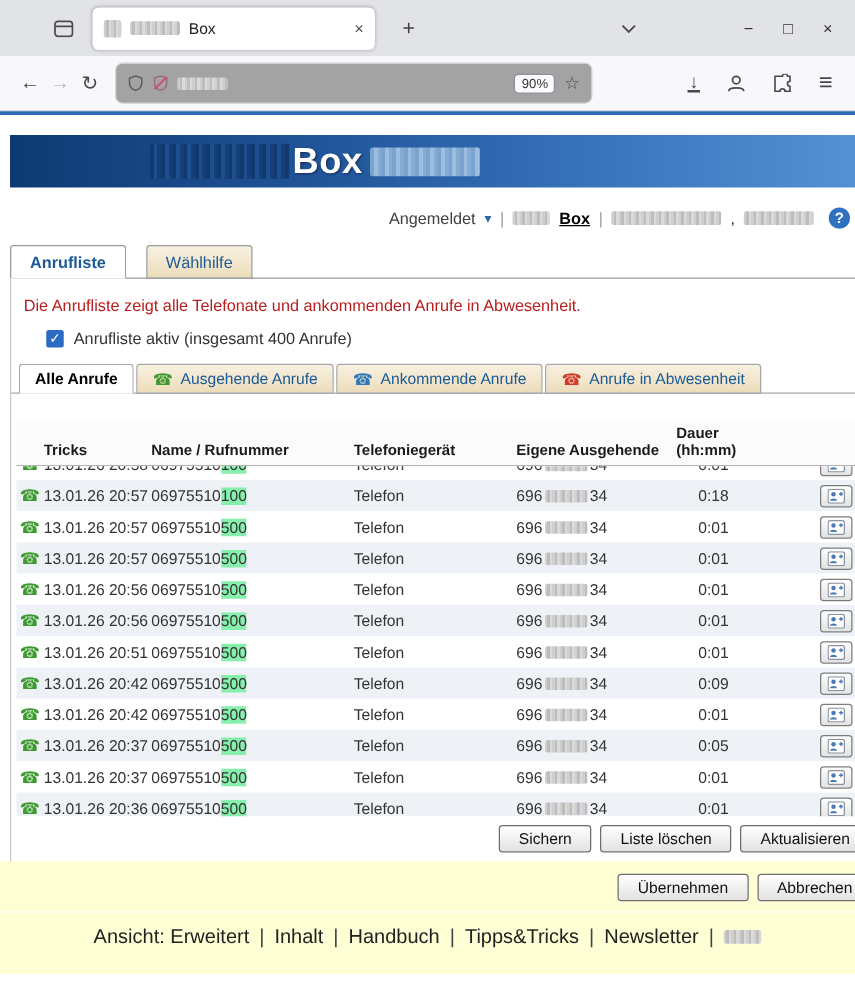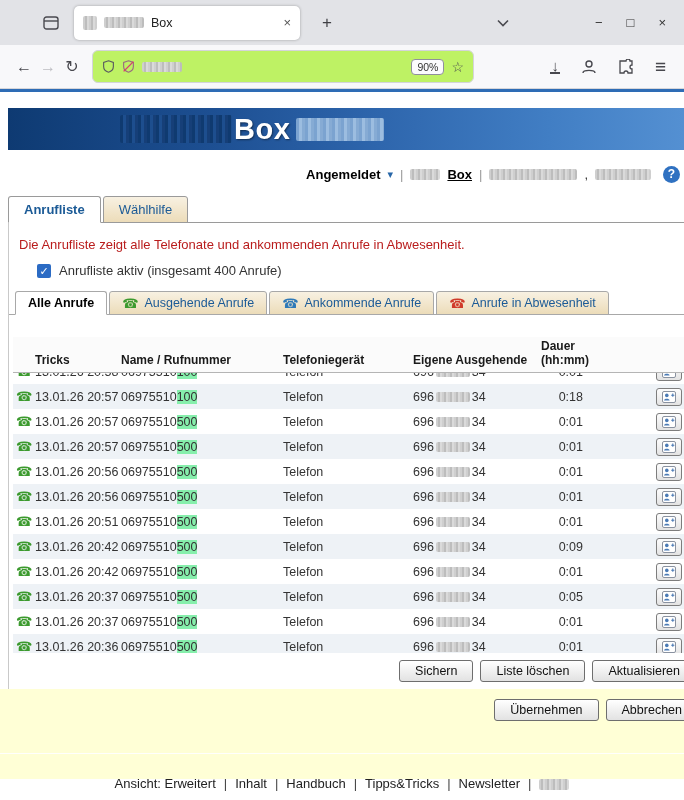--- a/index.html
+++ b/index.html
@@ -25,56 +25,56 @@
     box-shadow:0 0 3px rgba(0,0,0,.3); display:flex; align-items:center; gap:7px;
     padding:0 9px; font-size:12.5px; color:#222; }
   .btab .close { margin-left:auto; color:#555; font-size:13px; cursor:default; }
   .newtab { font-size:17px; color:#3f3f44; margin:0 0 0 14px; width:26px; text-align:center; }
   .chev { margin-left:auto; display:flex; align-items:center; }
   .winbtns { margin-left:86px; display:flex; gap:24px; font-size:13px; color:#333; padding-right:8px; }
   .toolbar { height:44px; background:#f8f8fa; border-bottom:1px solid #d6d6da;
     display:flex; align-items:center; padding:0 12px; }
   .navglyph { font-size:16px; color:#48484e; width:24px; text-align:center; }
   .navglyph.disabled { color:#bdbdc2; }
-  .urlbar { width:382px; height:33px; background:#bef264; border:1px solid #d4d4da;
+  .urlbar { width:382px; height:33px; background:#a3a3a3; border:1px solid #d4d4da;
     border-radius:6px; margin-left:8px; display:flex; align-items:center; gap:7px; padding:0 9px; }
   .urlbar .spacer { flex:1; }
   .zoomchip { border:1px solid #90909c; border-radius:4px; font-size:10.5px; color:#333;
     background:#fbfbfd; padding:1px 5px; }
   .star { font-size:14px; color:#4a4a50; }
   .tbright { margin-left:auto; display:flex; align-items:center; gap:21px; padding-right:6px; }
   .dl { font-size:15px; color:#48484e; border-bottom:2px solid #48484e; line-height:13px; padding:0 1px 0; }
   .menu { font-size:19px; color:#48484e; }
   .blueline { height:3px; background:#2e6cb5; }
 
   
   .page { background:#fff; }
   .banner { margin-left:8px; height:42px; margin-top:16px; display:flex; align-items:center;
     padding-left:112px;
     background:linear-gradient(90deg,#0e3a72 0%,#1d4f92 30%,#2e66ad 55%,#417ec4 80%,#5490d2 100%); }
   .banner-title { color:#fff; font-size:29px; font-weight:bold; letter-spacing:.5px;
     margin:0 2px; text-shadow:1px 1px 2px rgba(0,0,0,.45); }
   .session { margin:14px 0 0 8px; height:20px; display:flex; justify-content:flex-end;
     align-items:center; gap:7px; font-size:13px; padding-right:4px; }
-  .logged { color:#000000;font-weight:bold; }
+  .logged { color:#404040; }
   .caret { color:#2766a8; font-size:11px; }
   .pipe { color:#999; }
   .boxlink { font-weight:bold; color:#000; text-decoration:underline; }
   .comma { color:#333; }
   .helpicon { width:17px; height:17px; border-radius:50%; background:#2f71c1; color:#fff;
     font-size:12px; font-weight:bold; display:flex; align-items:center; justify-content:center;
     margin-left:5px; flex:0 0 auto; }
 
   .section-bar { margin:14px 0 0 8px; height:24px; display:flex; align-items:center;
     border-top:1px solid #8fb0cc; border-bottom:1px solid #8fb0cc;
     background:linear-gradient(180deg,#d8eafb,#b7d2ec); }
   .section-bar::before { content:""; width:5px; height:100%; background:#76a0c4; margin-right:8px; }
   .section-bar span { color:#123c6b; font-weight:bold; font-size:13.5px; }
 
-  .tabs-row { margin:12px 0 -1px 8px; display:flex; gap:2px; position:relative; z-index:2; }
+  .tabs-row { margin:12px 0 -1px 8px; display:flex; gap:16px; position:relative; z-index:2; }
   .tab { padding:5px 15px 5px; font-size:13px; color:#1b5a96; border:1px solid #9a9a9a;
     border-radius:3px 3px 0 0; background:linear-gradient(#f8f1e2,#ecdcb9);
     border-bottom:1px solid #9a9a9a; }
   .tab.active { background:#fff; font-weight:bold; border-bottom:1px solid #fff; }
 
   .content-box { margin-left:8px; border-top:1px solid #9a9a9a; border-left:1px solid #c9c9c9;
     background:#fff; }
   .intro { padding:14px 10px 0; font-size:13px; color:#b91c1c; }
   .chk-row { margin:11px 10px 0 28px; display:flex; align-items:center; gap:8px;
     font-size:13px; color:#333; }
@@ -109,22 +109,22 @@
   .own-rd { width:34px; height:10px; margin:0 2px; }
 
   .btn-row { display:flex; justify-content:flex-end; gap:7px; padding:7px 0 7px;
     margin-right:-12px; }
   .fbtn { background:linear-gradient(#ffffff,#e2e2e2); border:1px solid #6e6e6e;
     border-radius:3px; font-family:inherit; font-size:12.5px; color:#111; padding:3px 15px; }
 
   .bottom-yellow { background:#ffffd6; height:90px; }
   .apply-row { display:flex; justify-content:flex-end; gap:7px; padding-top:10px;
     margin-right:-14px; }
-  .footer-links { margin-top:32px; border-top:1px solid rgba(255,255,255,.95); padding-top:22px;
-    text-align:center; font-size:13px; color:#222; }
+  .footer-links { margin-top:8px; border-top:1px solid rgba(255,255,255,.95); padding-top:11px;
+    text-align:center; font-size:16px; color:#222; }
   .footer-links a { color:#222; text-decoration:none; }
   .sep { margin:0 8px; color:#444; }
 
   svg { display:block; }
 </style>
 </head>
 <body>
 
 <div class="screen">
 

